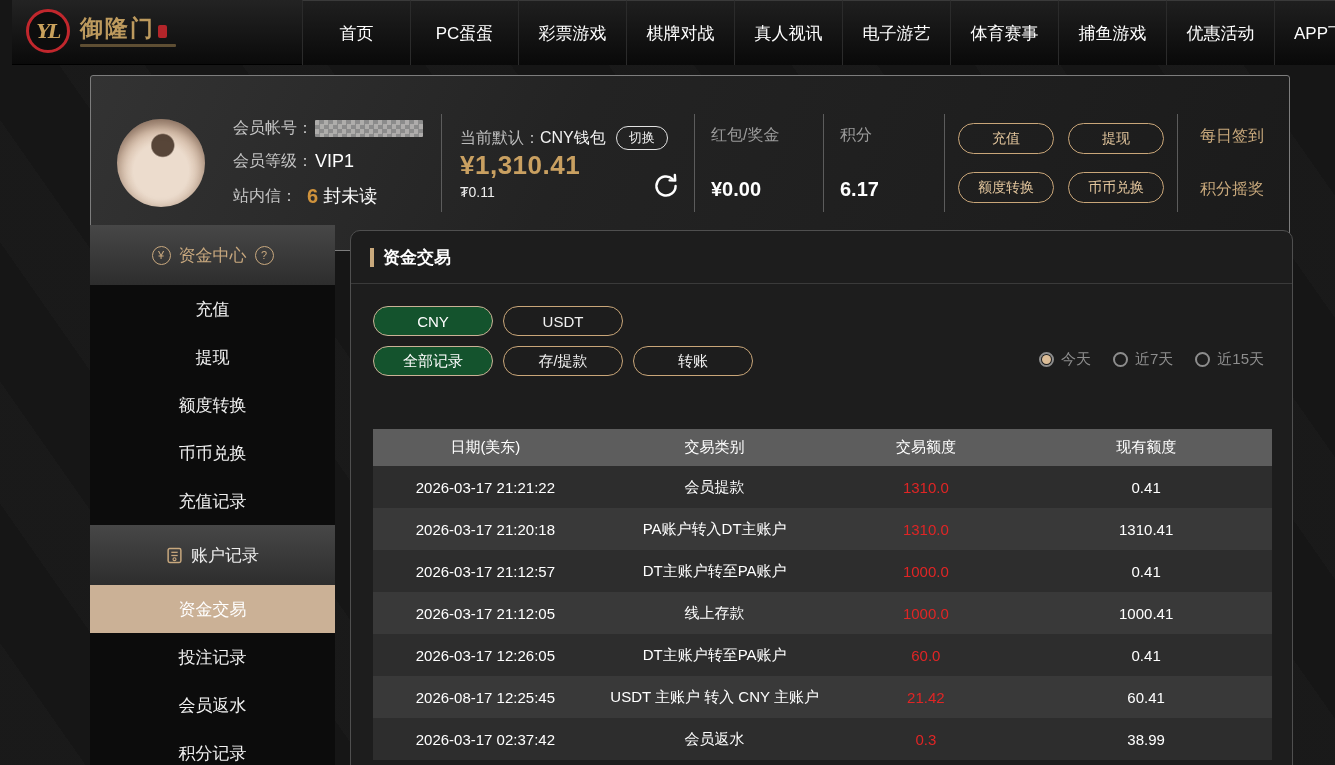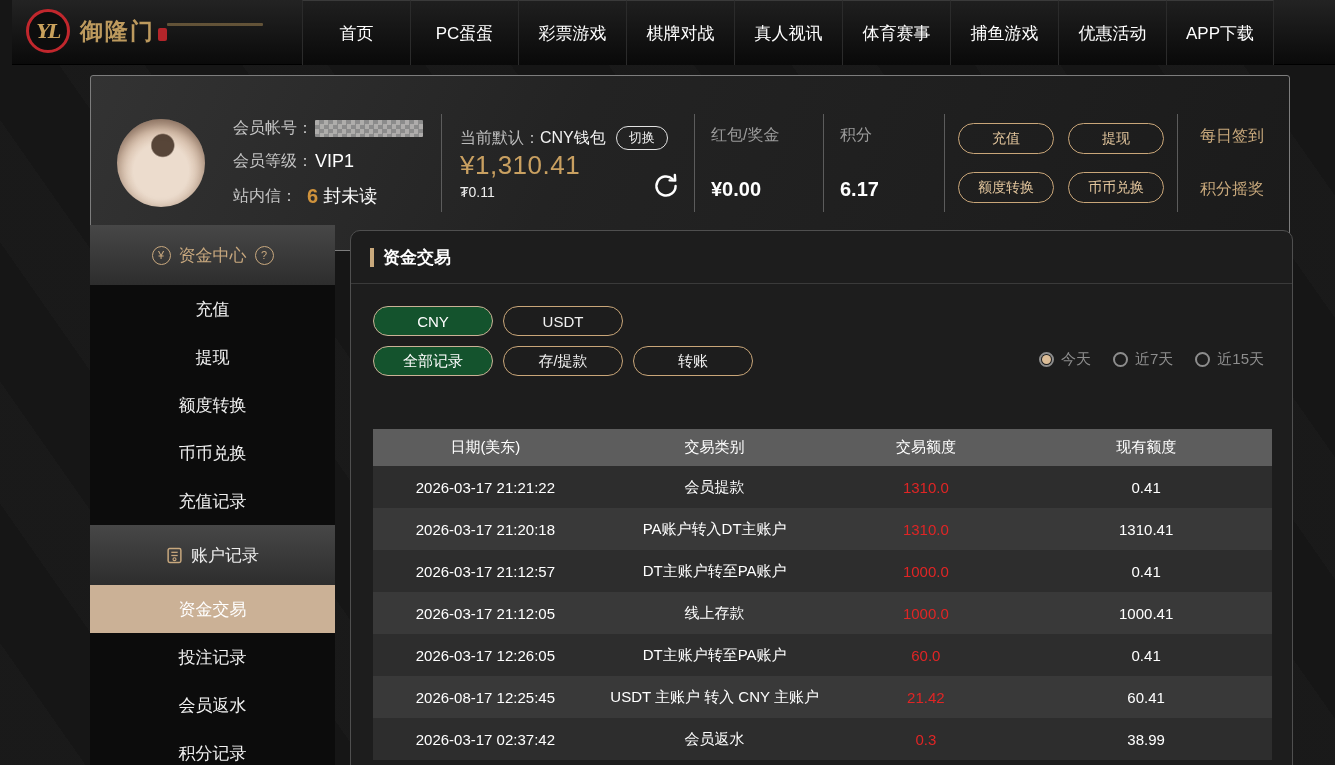--- a/index.html
+++ b/index.html
@@ -12,21 +12,21 @@
     background:repeating-linear-gradient(55deg, rgba(255,255,255,.015) 0 70px, rgba(0,0,0,0) 70px 150px);}
 
   
   .topnav{position:absolute;left:12px;top:0;width:1335px;height:65px;
     background:linear-gradient(#232323,#0a0a0a);border-bottom:1px solid #000;}
   .logo{position:absolute;left:14px;top:9px;display:flex;align-items:center;cursor:pointer;}
   .logo-ring{width:44px;height:44px;border-radius:50%;border:3px solid #c1272d;
     display:flex;align-items:center;justify-content:center;background:#0d0d0d;}
   .logo-ring span{color:#c9a15c;font-size:19px;font-weight:bold;font-style:italic;
     font-family:"DejaVu Serif",serif;letter-spacing:-2px;}
-  .logo-textwrap{margin-left:10px;display:flex;flex-direction:row;}
+  .logo-textwrap{margin-left:10px;display:flex;flex-direction:column;}
   .logo-cn{display:flex;align-items:flex-start;}
   .logo-name{color:#bd9a5e;font-size:23px;font-weight:bold;letter-spacing:2px;line-height:24px;}
   .logo-seal{width:9px;height:13px;background:#b3252a;border-radius:2px;margin-left:3px;margin-top:9px;}
   .logo-sub{width:96px;height:3px;margin-top:4px;background:#bd9a5e;opacity:.45;border-radius:1px;}
   .nav-menu{position:absolute;left:290px;top:0;height:65px;display:flex;}
   .nav-item{width:108px;height:65px;display:flex;align-items:center;justify-content:center;
     color:#fff;font-size:17px;cursor:pointer;border-left:1px solid #2b2b2b;border-top:1px solid #3a3a3a;
     background:linear-gradient(#1f1f1f,#090909);white-space:nowrap;}
   .nav-item:last-child{border-right:1px solid #2b2b2b;}
 
@@ -46,21 +46,21 @@
   .mosaic{width:108px;height:17px;margin-left:2px;border-radius:1px;opacity:.85;filter:blur(.4px);
     background:repeating-conic-gradient(#9d9d9d 0% 25%, #c6c4c2 0% 50%) 0 0/9px 9px;}
   .inbox-count{color:#d0933c;font-size:20px;font-weight:bold;margin:0 5px 0 10px;}
   .inbox-suffix{color:#fff;font-size:18px;}
 
   .wallet{width:252px;flex:0 0 252px;padding-left:18px;position:relative;}
   .wallet-line1{font-size:16px;color:#bdbdbd;display:flex;align-items:center;white-space:nowrap;}
   .wallet-line1 .wname{color:#f2f2f2;}
   .switch-btn{margin-left:10px;background:none;border:1px solid #e2e2e2;border-radius:12px;
     color:#f2f2f2;font-size:13px;padding:2px 12px;cursor:pointer;font-family:inherit;}
-  .wallet-balance{color:#c9a061;font-size:26px;font-weight:normal;margin-top:0;letter-spacing:.5px;}
+  .wallet-balance{color:#c9a061;font-size:26px;font-weight:bold;margin-top:0;letter-spacing:.5px;}
   .wallet-usdt{color:#eee;font-size:14px;margin-top:3px;}
   .refresh{position:absolute;right:14px;top:46px;cursor:pointer;}
 
   .stat-col{width:128px;flex:0 0 128px;padding-left:16px;}
   .stat-col .lbl{color:#9b9b9b;font-size:16px;}
   .stat-col .val{color:#fff;font-size:20px;font-weight:bold;margin-top:32px;}
   .stat-col.points{width:120px;flex-basis:120px;}
 
   .actions{width:232px;flex:0 0 232px;display:grid;grid-template-columns:96px 96px;
     gap:18px 14px;justify-content:center;}
@@ -124,20 +124,21 @@
       </div>
       <div class="logo-sub"></div>
     </div>
   </div>
   <div class="nav-menu">
     <div class="nav-item">首页</div>
     <div class="nav-item">PC蛋蛋</div>
     <div class="nav-item">彩票游戏</div>
     <div class="nav-item">棋牌对战</div>
     <div class="nav-item">真人视讯</div>
+    <div class="nav-item">电子游艺</div>
     <div class="nav-item">体育赛事</div>
     <div class="nav-item">捕鱼游戏</div>
     <div class="nav-item">优惠活动</div>
     <div class="nav-item">APP下载</div>
   </div>
 </div>
 
 <div class="user-panel">
   <div class="avatar"></div>
 

